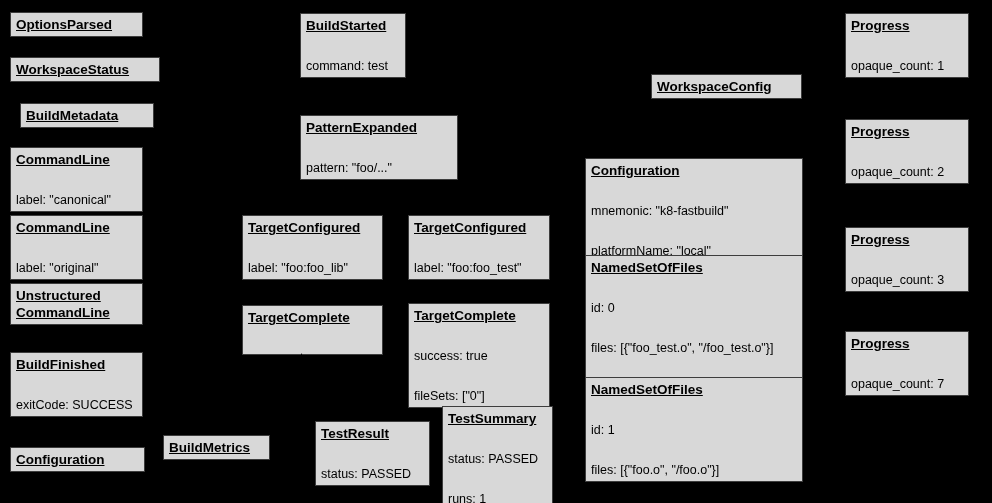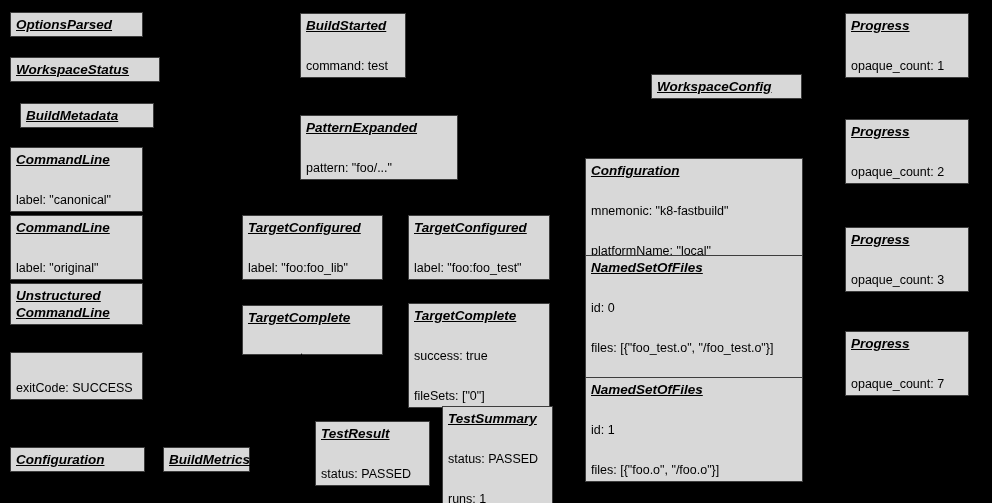--- a/index.html
+++ b/index.html
@@ -22,21 +22,20 @@
     border: 1.5px solid #3d3d3d;
     padding: 3px 5px;
     white-space: nowrap;
     color: #000000;
   }
   .title {
     font-size: 13.5px;
     font-weight: bold;
     text-decoration: underline;
     line-height: 17px;
-    font-style: italic;
   }
   .field {
     font-size: 12.5px;
     font-weight: normal;
     line-height: 16px;
     margin-top: 24px;
   }
 </style>
 </head>
 <body>
@@ -64,28 +63,29 @@
     <div class="title">CommandLine</div>
     <div class="field">label: "original"</div>
   </div>
 
   <div class="node" style="left:10px;top:283px;width:133px">
     <div class="title">Unstructured</div>
     <div class="title">CommandLine</div>
   </div>
 
   <div class="node" style="left:10px;top:352px;width:133px">
+    <div class="title">BuildFinished</div>
     <div class="field">exitCode: SUCCESS</div>
   </div>
 
   <div class="node" style="left:10px;top:447px;width:135px">
     <div class="title">Configuration</div>
   </div>
 
-  <div class="node" style="left:163px;top:447px;width:87px">
+  <div class="node" style="left:163px;top:435px;width:107px">
     <div class="title">BuildMetrics</div>
   </div>
 
   <div class="node" style="left:300px;top:13px;width:106px">
     <div class="title">BuildStarted</div>
     <div class="field">command: test</div>
   </div>
 
   <div class="node" style="left:300px;top:115px;width:158px">
     <div class="title">PatternExpanded</div>

